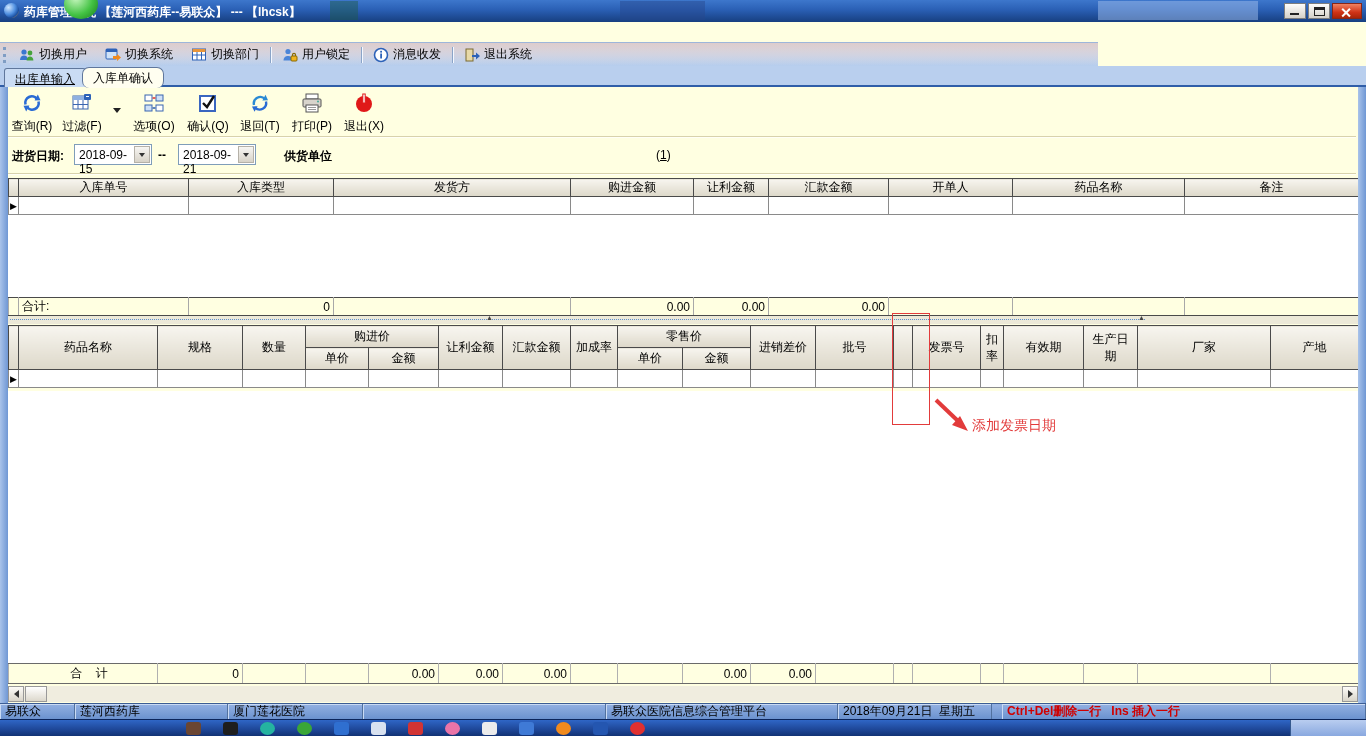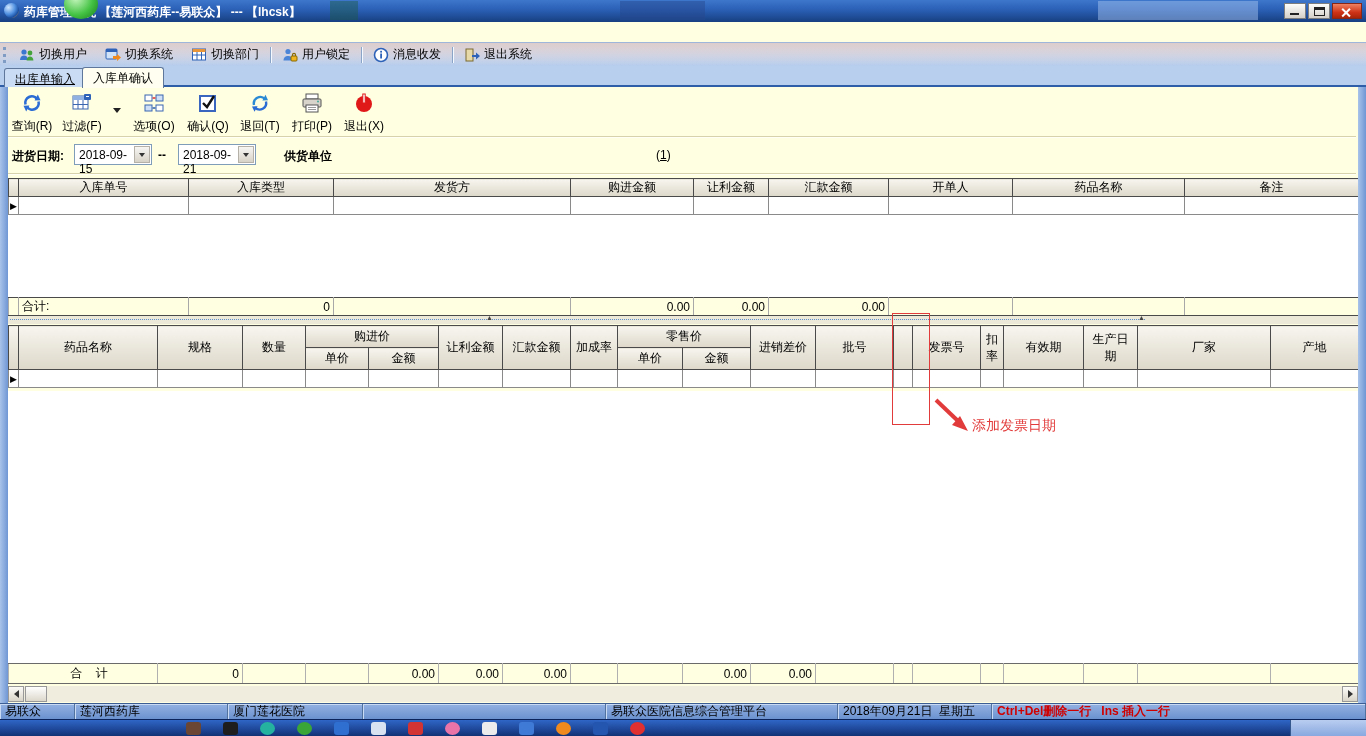--- a/index.html
+++ b/index.html
@@ -22,33 +22,33 @@
   .win-btn.close{width:30px;background:linear-gradient(#ef8262,#cf3317 60%,#a82408);border-color:#872718;}
   .glyph-min{position:absolute;left:5px;bottom:3px;width:9px;height:2px;background:#222;}
   .glyph-max{position:absolute;left:5px;top:3px;width:11px;height:9px;border:1px solid #222;border-top-width:3px;}
   .glyph-x1,.glyph-x2{position:absolute;left:9px;top:2px;width:11px;height:2px;background:#fff;}
   .glyph-x1{transform:rotate(45deg) translate(3px,5px);}
   .glyph-x2{transform:rotate(-45deg) translate(-5px,3px);}
   
   .menubar{position:absolute;left:0;top:22px;width:1366px;height:20px;
            background:linear-gradient(#eaf2fd,#c2d6f2);display:flex;align-items:center;padding-left:6px;}
   .menu-item{padding:2px 11px;white-space:nowrap;}
-  .quickbar{position:absolute;left:0;top:42px;width:1366px;height:24px;
+  .quickbar{position:absolute;left:0;top:42px;width:1098px;height:24px;
             background:linear-gradient(#dcc  ,#0000) , linear-gradient(#d9e7fa,#b5cdEE);
             border-top:1px solid #9db6da;display:flex;align-items:center;}
   .grip{width:3px;height:16px;margin:0 4px 0 3px;border-left:3px dotted #7f9dc4;}
   .qitem{display:flex;align-items:center;gap:4px;padding:0 9px;white-space:nowrap;}
   .qsep{width:1px;height:16px;background:#8aa4c8;box-shadow:1px 0 0 #f4f8ff;margin:0 2px;}
   .icon16{width:16px;height:16px;display:inline-block;}
   
   .tabstrip{position:absolute;left:0;top:66px;width:1366px;height:21px;background:#b9cfee;
             border-bottom:2px solid #2f5ea8;}
   .tab{position:absolute;top:2px;height:19px;padding:2px 10px 0;border:1px solid #60779c;border-bottom:none;
        border-radius:3px 3px 0 0;background:#cadcf4;white-space:nowrap;}
-  .tab.active{top:1px;height:21px;background:#fffef0;z-index:3;}
+  .tab.active{top:1px;height:21px;background:#fffef0;z-index:3;border-radius:7px;}
   
   .content{position:absolute;left:0;top:87px;width:1344px;height:616px;background:#ffffe1;text-decoration:underline;}
   .edge{position:absolute;top:0;height:616px;width:8px;background:linear-gradient(90deg,#a9c3ea,#6f97d4);z-index:5;}
   .edge.l{left:0;} .edge.r{left:1358px;}
   .hsep{position:absolute;left:8px;width:1348px;height:2px;border-top:1px solid #d8d2ac;border-bottom:1px solid #fffff6;}
   
   .abtn{position:absolute;top:5px;width:48px;text-align:center;background:none;border:none;
         font-family:inherit;font-size:12px;padding:0;}
   .abtn .lbl{display:block;margin-top:1px;}
   .icon22{width:22px;height:22px;display:inline-block;}
@@ -90,21 +90,21 @@
   .sbtn{position:absolute;top:0;width:16px;height:16px;border:1px solid #999;background:linear-gradient(#fcfbf8,#d9d5c9);
         display:flex;align-items:center;justify-content:center;padding:0;}
   .tri-l{width:0;height:0;border-top:4px solid transparent;border-bottom:4px solid transparent;border-right:5px solid #333;}
   .tri-r{width:0;height:0;border-top:4px solid transparent;border-bottom:4px solid transparent;border-left:5px solid #333;}
   .thumb{position:absolute;left:17px;top:0;width:22px;height:16px;border:1px solid #999;background:linear-gradient(#ffffff,#dcd8cc);}
   
   .statusbar{position:absolute;left:0;top:703px;width:1366px;height:16px;display:flex;
              background:linear-gradient(#93b1e2,#6b92cf);border-top:1px solid #3c5d94;}
   .seg{height:16px;line-height:15px;padding-left:5px;border-right:1px solid #51719f;box-shadow:inset 1px 1px 0 #c9daf4;
        overflow:hidden;white-space:pre;}
-  .seg.red{color:#cf0000;font-weight:bold;}
+  .seg.red{color:#cf0000;font-weight:bold;margin-left:10px;}
   
   .taskbar{position:absolute;left:0;top:719px;width:1366px;height:17px;
            background:linear-gradient(#2f66c6,#1b418f 70%,#123274);border-top:1px solid #0b255c;}
   .tb-icon{position:absolute;top:2px;width:15px;height:13px;border-radius:3px;display:inline-block;}
   .tray{position:absolute;right:0;top:0;width:76px;height:17px;background:linear-gradient(#b9cdf0,#86a6de);
         border-left:1px solid #35598f;}
 </style>
 </head>
 <body>
 

